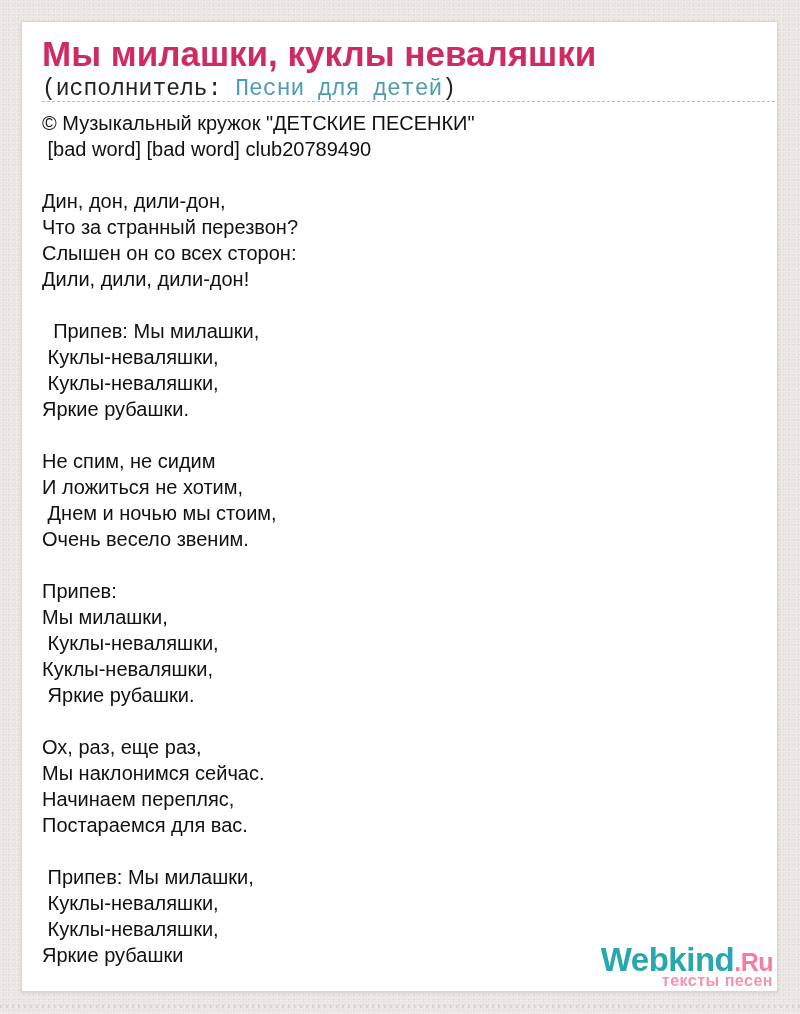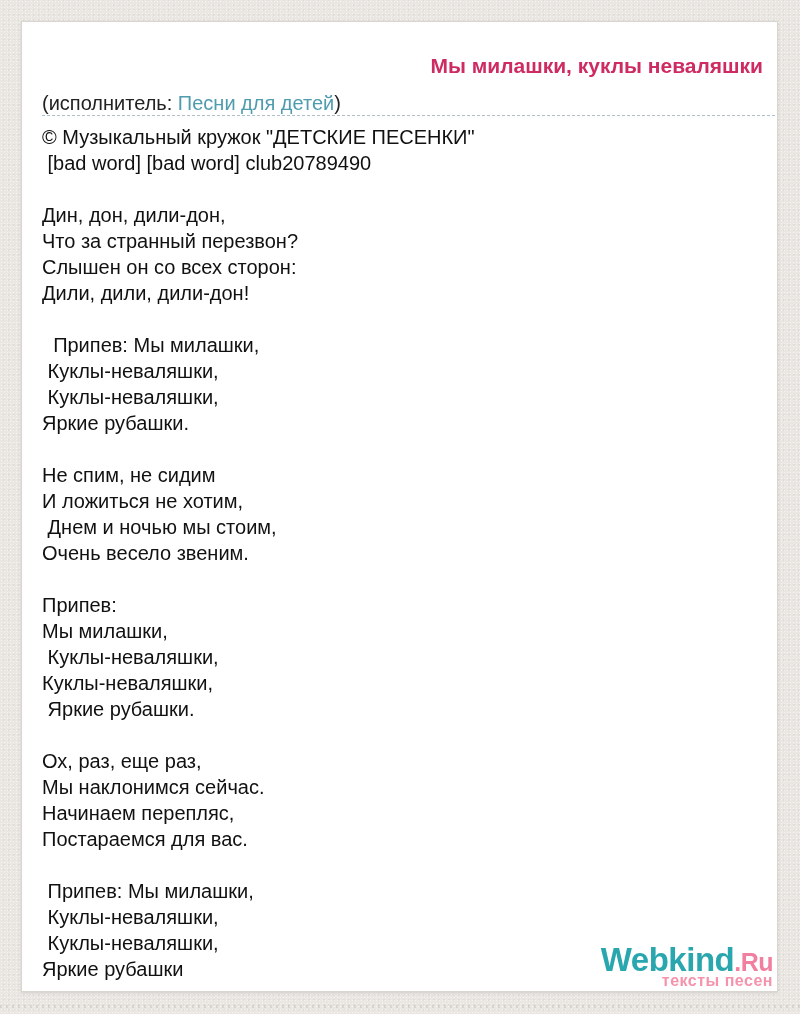--- a/index.html
+++ b/index.html
@@ -37,34 +37,34 @@
     height: 971px;
     background: #ffffff;
     border: 1px solid #d9d5cf;
     box-shadow: 0 1px 3px rgba(0,0,0,0.10);
     padding: 17px 2px 0 20px;
   }
   .page-header {
     border-bottom: 1px dashed #aebfcc;
   }
   h1.title {
-    margin: 12px;
-    font-size: 21px;
+    margin: 0;
+    font-size: 35px;
     line-height: 30px;
     font-weight: bold;
     color: #ce2b61;
     letter-spacing: 0;
-    text-align: right;
   }
   .artist-line {
-    margin-top: 1px;
-    font-size: 20px;
+    margin-top: 10px;
+    font-size: 23px;
     line-height: 21px;
     color: #222222;
     padding-bottom: 1px;
+    font-family: Liberation Mono, monospace;
   }
   .artist-link {
     color: #4f9cae;
     text-decoration: none;
     cursor: pointer;
   }
   .lyrics {
     margin-top: 8px;
     font-size: 20px;
     line-height: 26px;

